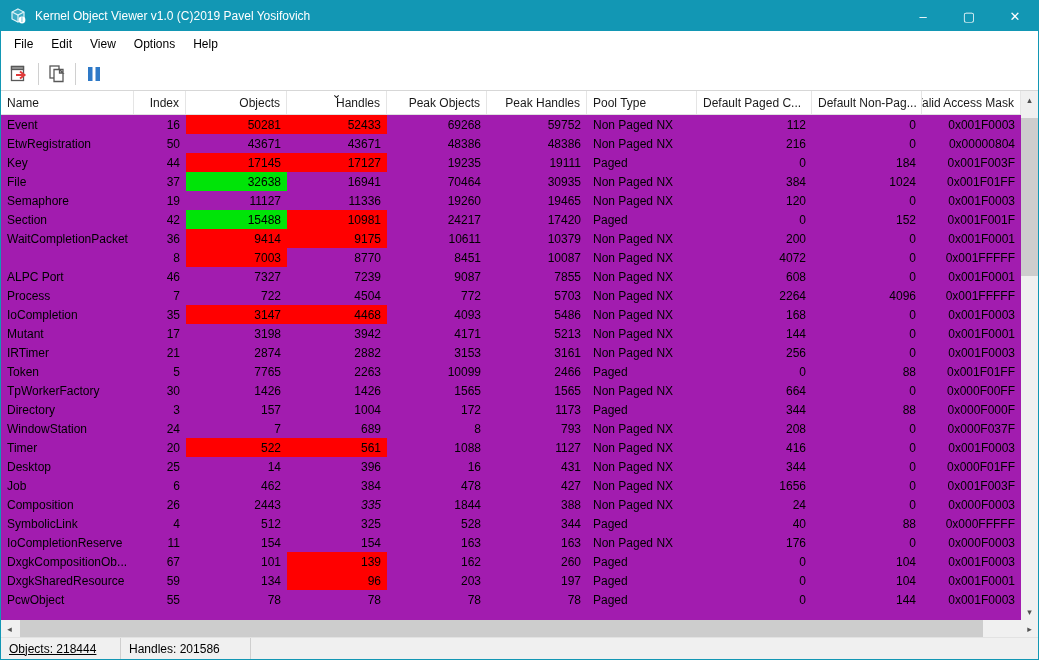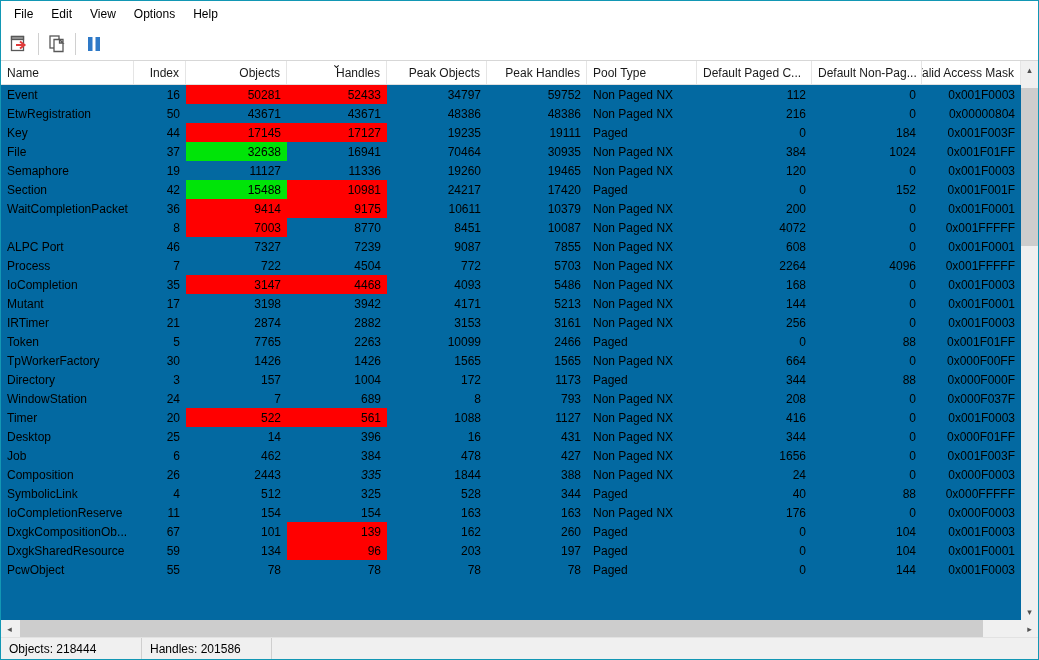--- a/index.html
+++ b/index.html
@@ -27,21 +27,21 @@
   }
   .menu-item { padding:5px 9px; }
   
   .toolbar {
     height:34px; background:#ffffff; display:flex; align-items:center; flex:0 0 auto;
     border-bottom:1px solid #d7d7d7; padding-left:4px;
   }
   .tool-btn { width:30px; height:28px; display:flex; align-items:center; justify-content:center; }
   .tool-sep { width:1px; height:22px; background:#d0d0d0; margin:0 3px; }
   
-  .listview { flex:1 1 auto; display:flex; overflow:hidden; background:#0369a1; }
+  .listview { flex:1 1 auto; display:flex; overflow:hidden; background:#a21caf; }
   .grid { flex:1 1 auto; overflow:hidden; }
   .grid-header { display:flex; height:24px; border-bottom:1px solid #e0e0e0; background:#ffffff; }
   .hcell {
     font-size:12px; color:#1a1a1a; border-right:1px solid #e5e5e5; position:relative;
     display:flex; align-items:center; padding:0 6px; white-space:nowrap; overflow:hidden;
   }
   .hcell.right { justify-content:flex-end; }
   .sort-glyph { position:absolute; top:0px; left:50%; transform:translateX(-50%); line-height:6px; }
   .grid-row { display:flex; height:19px; }
   .cell {
@@ -64,29 +64,46 @@
   .hscrollbar { flex:0 0 17px; background:#f0f0f0; display:flex; align-items:stretch; }
   .sb-btn-h { width:17px; flex:0 0 auto; display:flex; align-items:center; justify-content:center; color:#505050; font-size:9px; }
   .htrack { flex:1 1 auto; position:relative; }
   .hthumb { position:absolute; top:0; bottom:0; left:2px; width:calc(100% - 40px); background:#cdcdcd; }
   
   .statusbar {
     flex:0 0 22px; background:#f0f0f0; display:flex; align-items:center; font-size:12px; color:#000;
     border-top:1px solid #e2e2e2;
   }
   .status-panel { height:100%; display:flex; align-items:center; padding-left:8px; border-right:1px solid #cfcfcf; }
-  .status-panel.p1 { width:141px; }
+  .status-panel.p1 { width:120px;text-decoration:underline; }
   .status-panel.p2 { width:130px; }
   .status-panel.p3 { flex:1 1 auto; border-right:none; }
 </style>
 </head>
 <body>
 
 <div class="window">
 
+  <div class="titlebar">
+    <svg class="app-icon" viewBox="0 0 18 18">
+      <g fill="none" stroke="#dff3f8" stroke-width="1.2">
+        <path d="M9 2 L15 5 L15 12 L9 15 L3 12 L3 5 Z" fill="#8fd4e4" fill-opacity="0.35"></path>
+        <path d="M3 5 L9 8 L15 5"></path>
+        <path d="M9 8 L9 15"></path>
+      </g>
+      <circle cx="13" cy="13" r="3.4" fill="#ffffff"></circle>
+      <text x="13" y="15.4" font-size="6.5" text-anchor="middle" fill="#1297B4" font-family="Liberation Sans, sans-serif">i</text>
+    </svg>
+    <span class="title-text">Kernel Object Viewer v1.0 (C)2019 Pavel Yosifovich</span>
+    <div class="win-controls">
+      <div class="win-btn">–</div>
+      <div class="win-btn">▢</div>
+      <div class="win-btn">✕</div>
+    </div>
+  </div>
 
   <div class="menubar">
       <div class="menu-item">File</div>
       <div class="menu-item">Edit</div>
       <div class="menu-item">View</div>
       <div class="menu-item">Options</div>
       <div class="menu-item">Help</div>
     </div>
 
   <div class="toolbar">
@@ -147,21 +164,21 @@
           <div class="hcell right" style="width: 99px; flex: 0 0 99px;">
             <span>Valid Access Mask</span>
           </div>
         </div>
       <div id="grid-rows">
           <div class="grid-row">
             <div class="cell" style="width: 133px; flex: 0 0 133px;">Event</div>
             <div class="cell right" style="width: 52px; flex: 0 0 52px;">16</div>
             <div class="cell right hl-red" style="width: 101px; flex: 0 0 101px;">50281</div>
             <div class="cell right hl-red" style="width: 100px; flex: 0 0 100px;">52433</div>
-            <div class="cell right" style="width: 100px; flex: 0 0 100px;">34797</div>
+            <div class="cell right" style="width: 100px; flex: 0 0 100px;">69268</div>
             <div class="cell right" style="width: 100px; flex: 0 0 100px;">59752</div>
             <div class="cell" style="width: 110px; flex: 0 0 110px;">Non Paged NX</div>
             <div class="cell right" style="width: 115px; flex: 0 0 115px;">112</div>
             <div class="cell right" style="width: 110px; flex: 0 0 110px;">0</div>
             <div class="cell right" style="width: 99px; flex: 0 0 99px;">0x001F0003</div>
           </div>
           <div class="grid-row">
             <div class="cell" style="width: 133px; flex: 0 0 133px;">EtwRegistration</div>
             <div class="cell right" style="width: 52px; flex: 0 0 52px;">50</div>
             <div class="cell right" style="width: 101px; flex: 0 0 101px;">43671</div>

